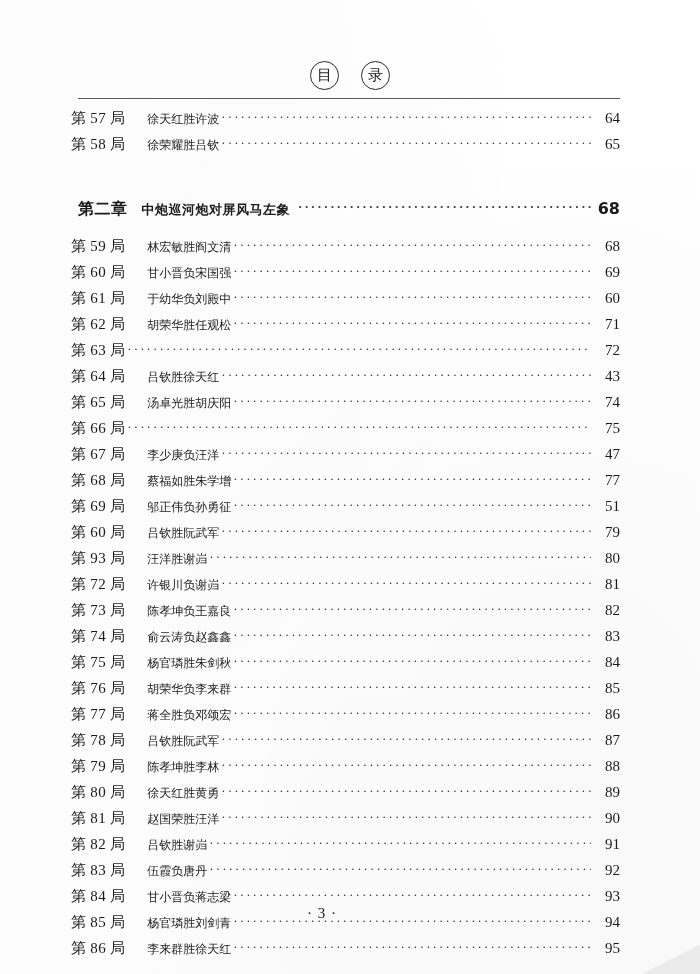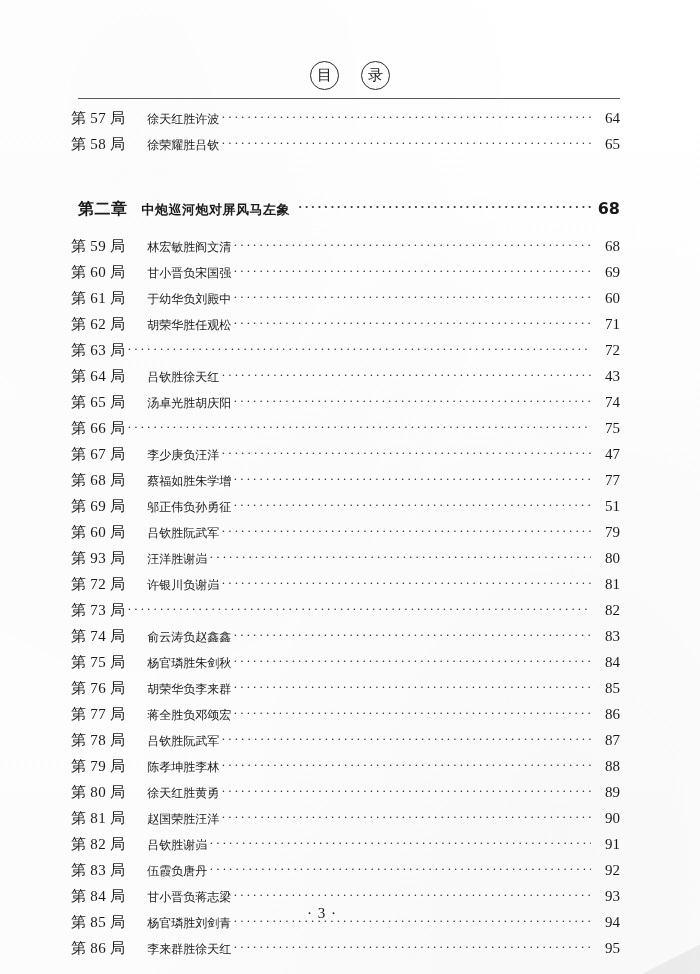--- a/index.html
+++ b/index.html
@@ -300,20 +300,21 @@
         <span class="page">80</span>
       </div>
       <div class="toc-row">
         <span class="label">第 72 局</span>
         <span class="title">许银川负谢岿</span>
         <span class="leader"></span>
         <span class="page">81</span>
       </div>
       <div class="toc-row">
         <span class="label">第 73 局</span>
+        <span class="title">陈孝坤负王嘉良</span>
         <span class="leader"></span>
         <span class="page">82</span>
       </div>
       <div class="toc-row">
         <span class="label">第 74 局</span>
         <span class="title">俞云涛负赵鑫鑫</span>
         <span class="leader"></span>
         <span class="page">83</span>
       </div>
       <div class="toc-row">

